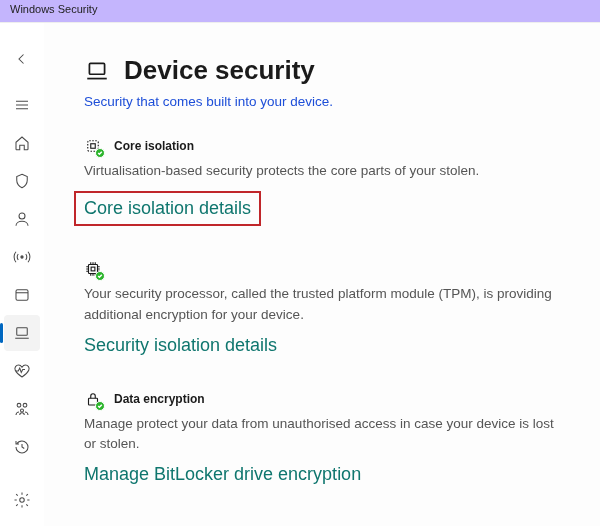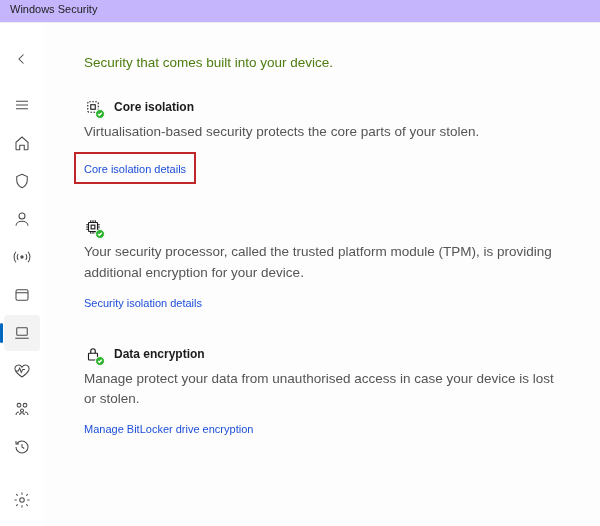--- a/index.html
+++ b/index.html
@@ -85,21 +85,21 @@
       fill: none;
       stroke-width: 1.6;
     }
     .page-title {
       font-size: 26px;
       font-weight: 600;
       letter-spacing: 0px;
     }
     .page-subtitle {
       font-size: 13.5px;
-      color: #4d7c0f;
+      color: #1d4ed8;
       margin-bottom: 28px;
     }
     .section {
       margin-bottom: 34px;
     }
     .section-header {
       display: flex;
       align-items: center;
       gap: 12px;
       margin-bottom: 6px;
@@ -141,22 +141,22 @@
       font-weight: 600;
     }
     .section-desc {
       font-size: 13.5px;
       color: #555;
       line-height: 1.5;
       margin-bottom: 10px;
       max-width: 480px;
     }
     .section-link {
-      font-size: 11px;
-      color: #1d4ed8;
+      font-size: 18px;
+      color: #0f766e;
       cursor: pointer;
       display: inline-block;
     }
     .highlight-box {
       border: 2.5px solid #c0262a;
       padding: 5px 8px;
       display: inline-block;
       margin-left: -10px;
     }
   </style>
@@ -253,20 +253,27 @@
       <svg viewBox="0 0 24 24">
           <circle cx="12" cy="12" r="3"></circle>
           <path d="M12 2v3M12 19v3M4.2 4.2l2.1 2.1M17.7 17.7l2.1 2.1M2 12h3M19 12h3M4.2 19.8l2.1-2.1M17.7 6.3l2.1-2.1"></path>
         </svg>
     </div>
 
   </div>
 
   <div class="content">
 
+    <div class="page-header">
+      <svg viewBox="0 0 24 24">
+          <rect x="5" y="5" width="14" height="10" rx="1"></rect>
+          <path d="M3 19h18"></path>
+        </svg>
+      <div class="page-title">Device security</div>
+    </div>
     <div class="page-subtitle">Security that comes built into your device.</div>
 
     <div class="section">
       <div class="section-header">
         <div class="sec-icon">
           <svg viewBox="0 0 24 24">
               <rect x="5" y="5" width="14" height="14" rx="2" stroke-dasharray="2 2"></rect>
               <rect x="9" y="9" width="6" height="6"></rect>
             </svg>
           <div class="status-dot">

